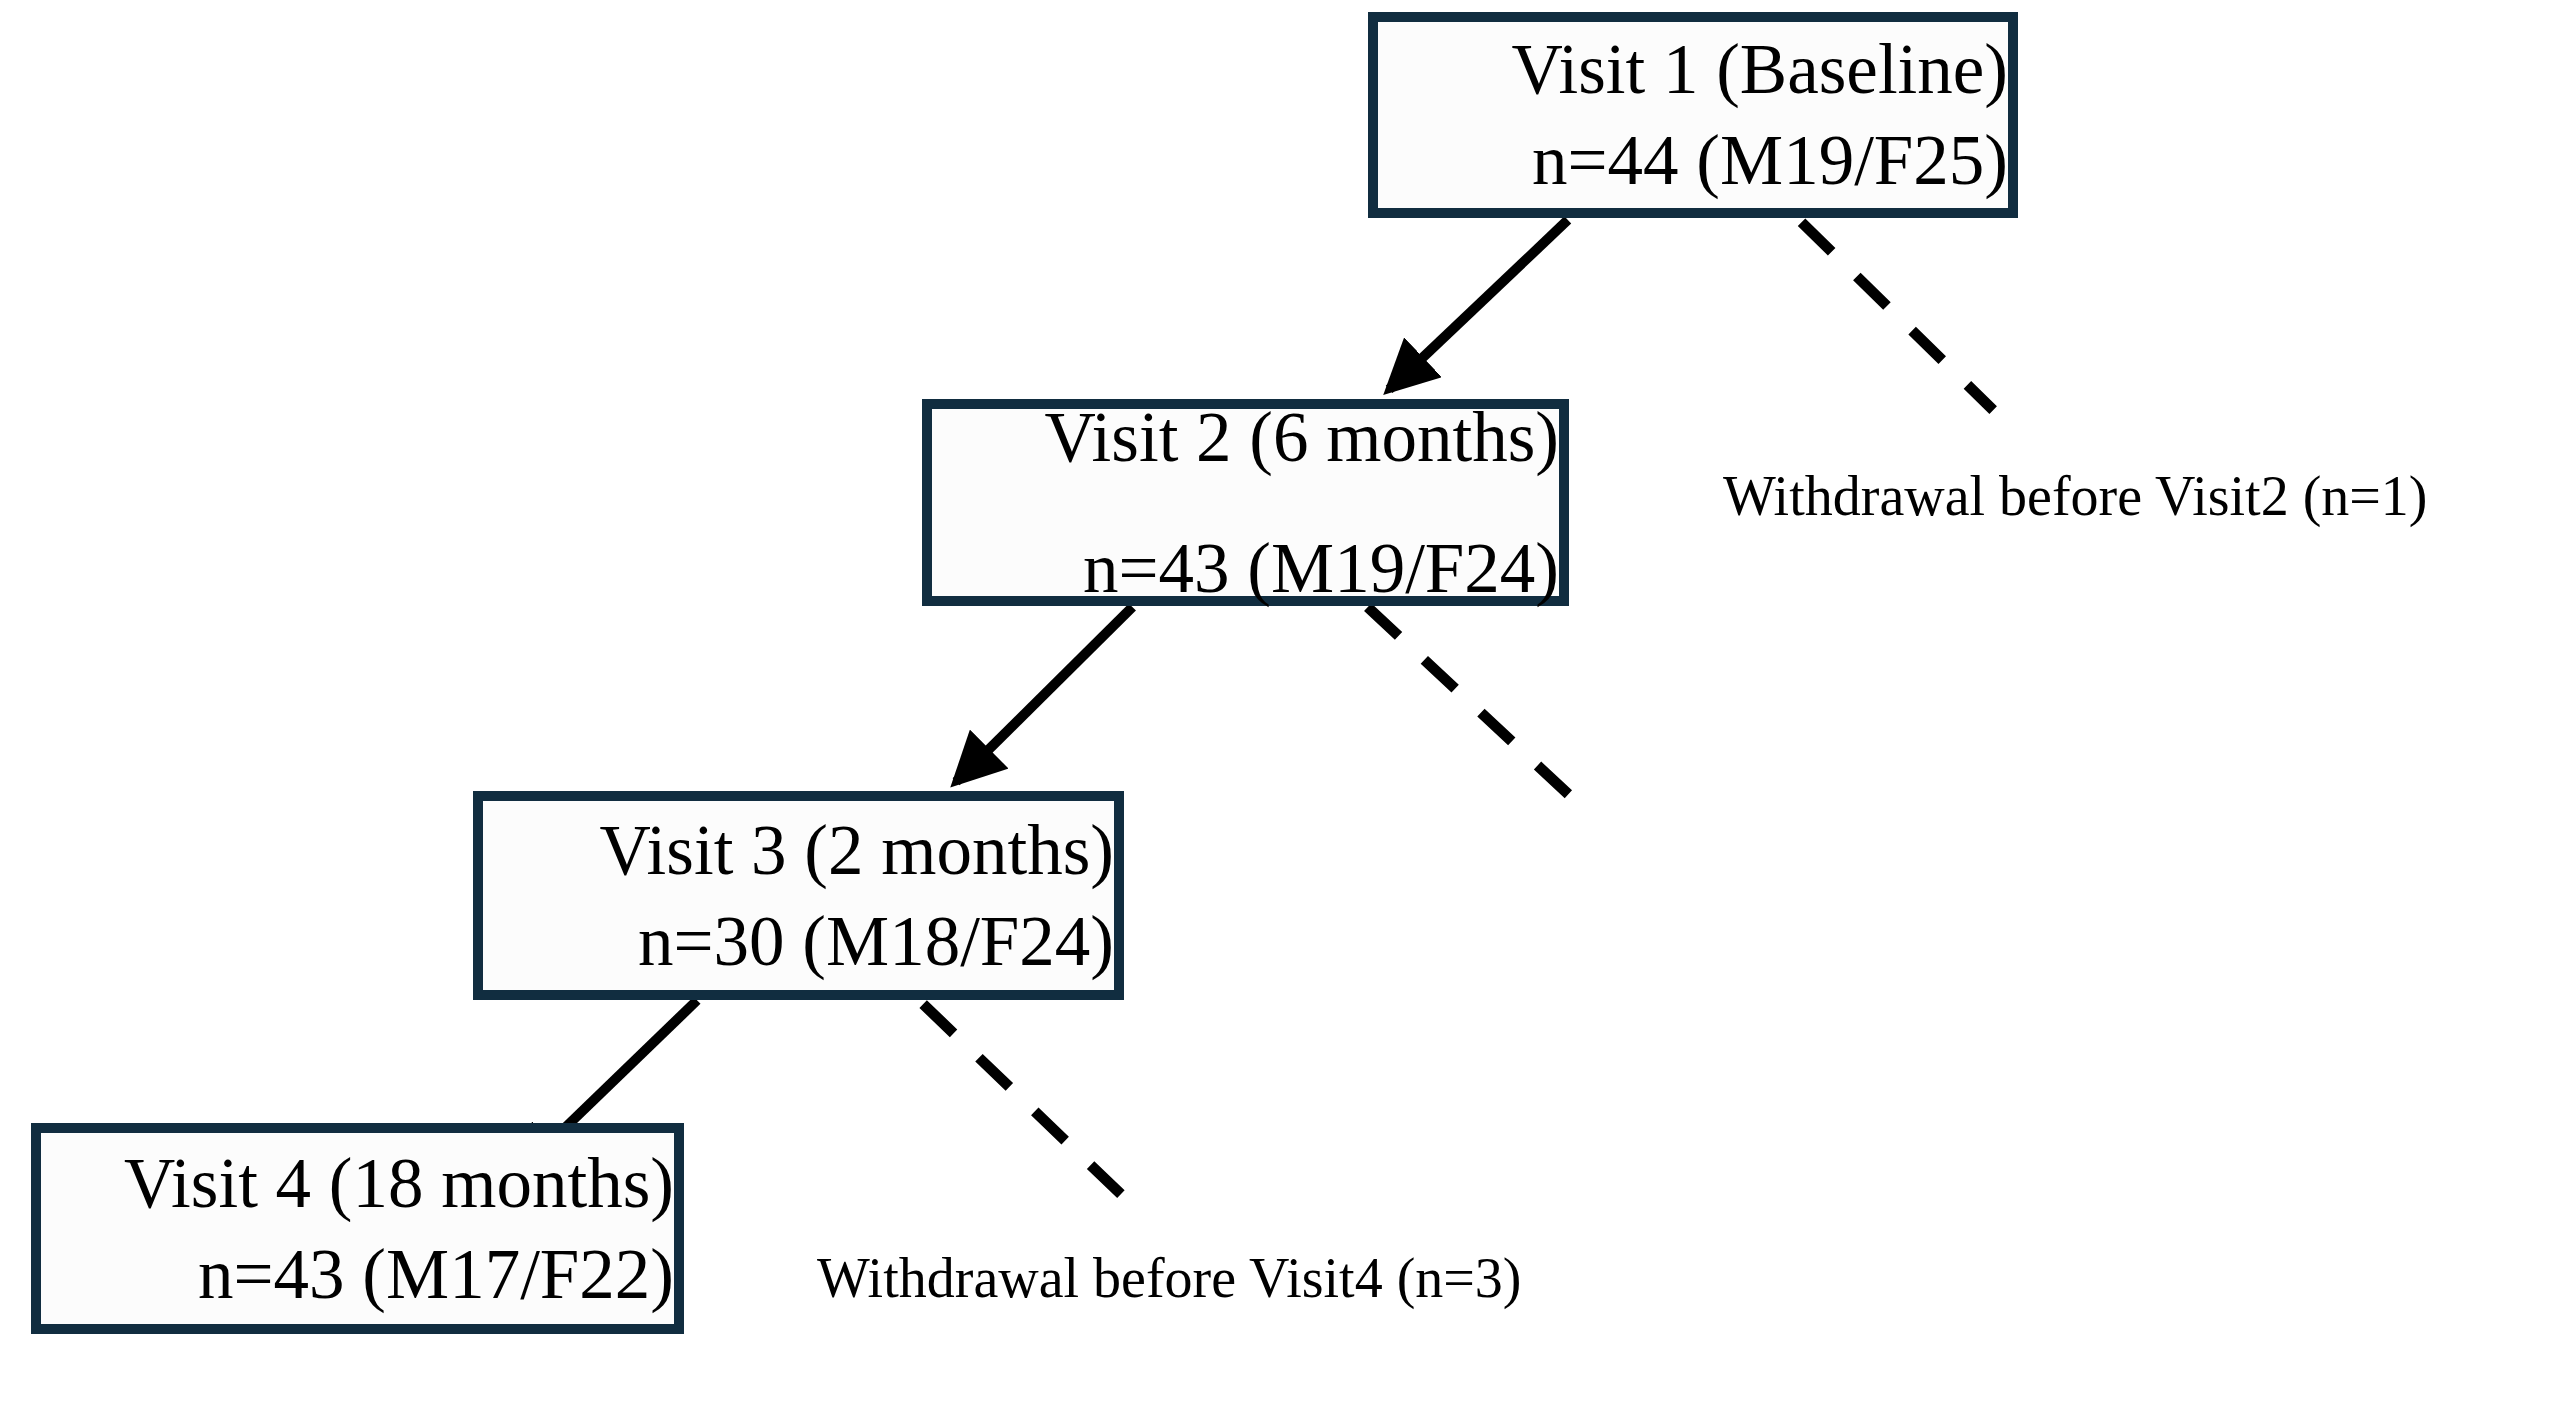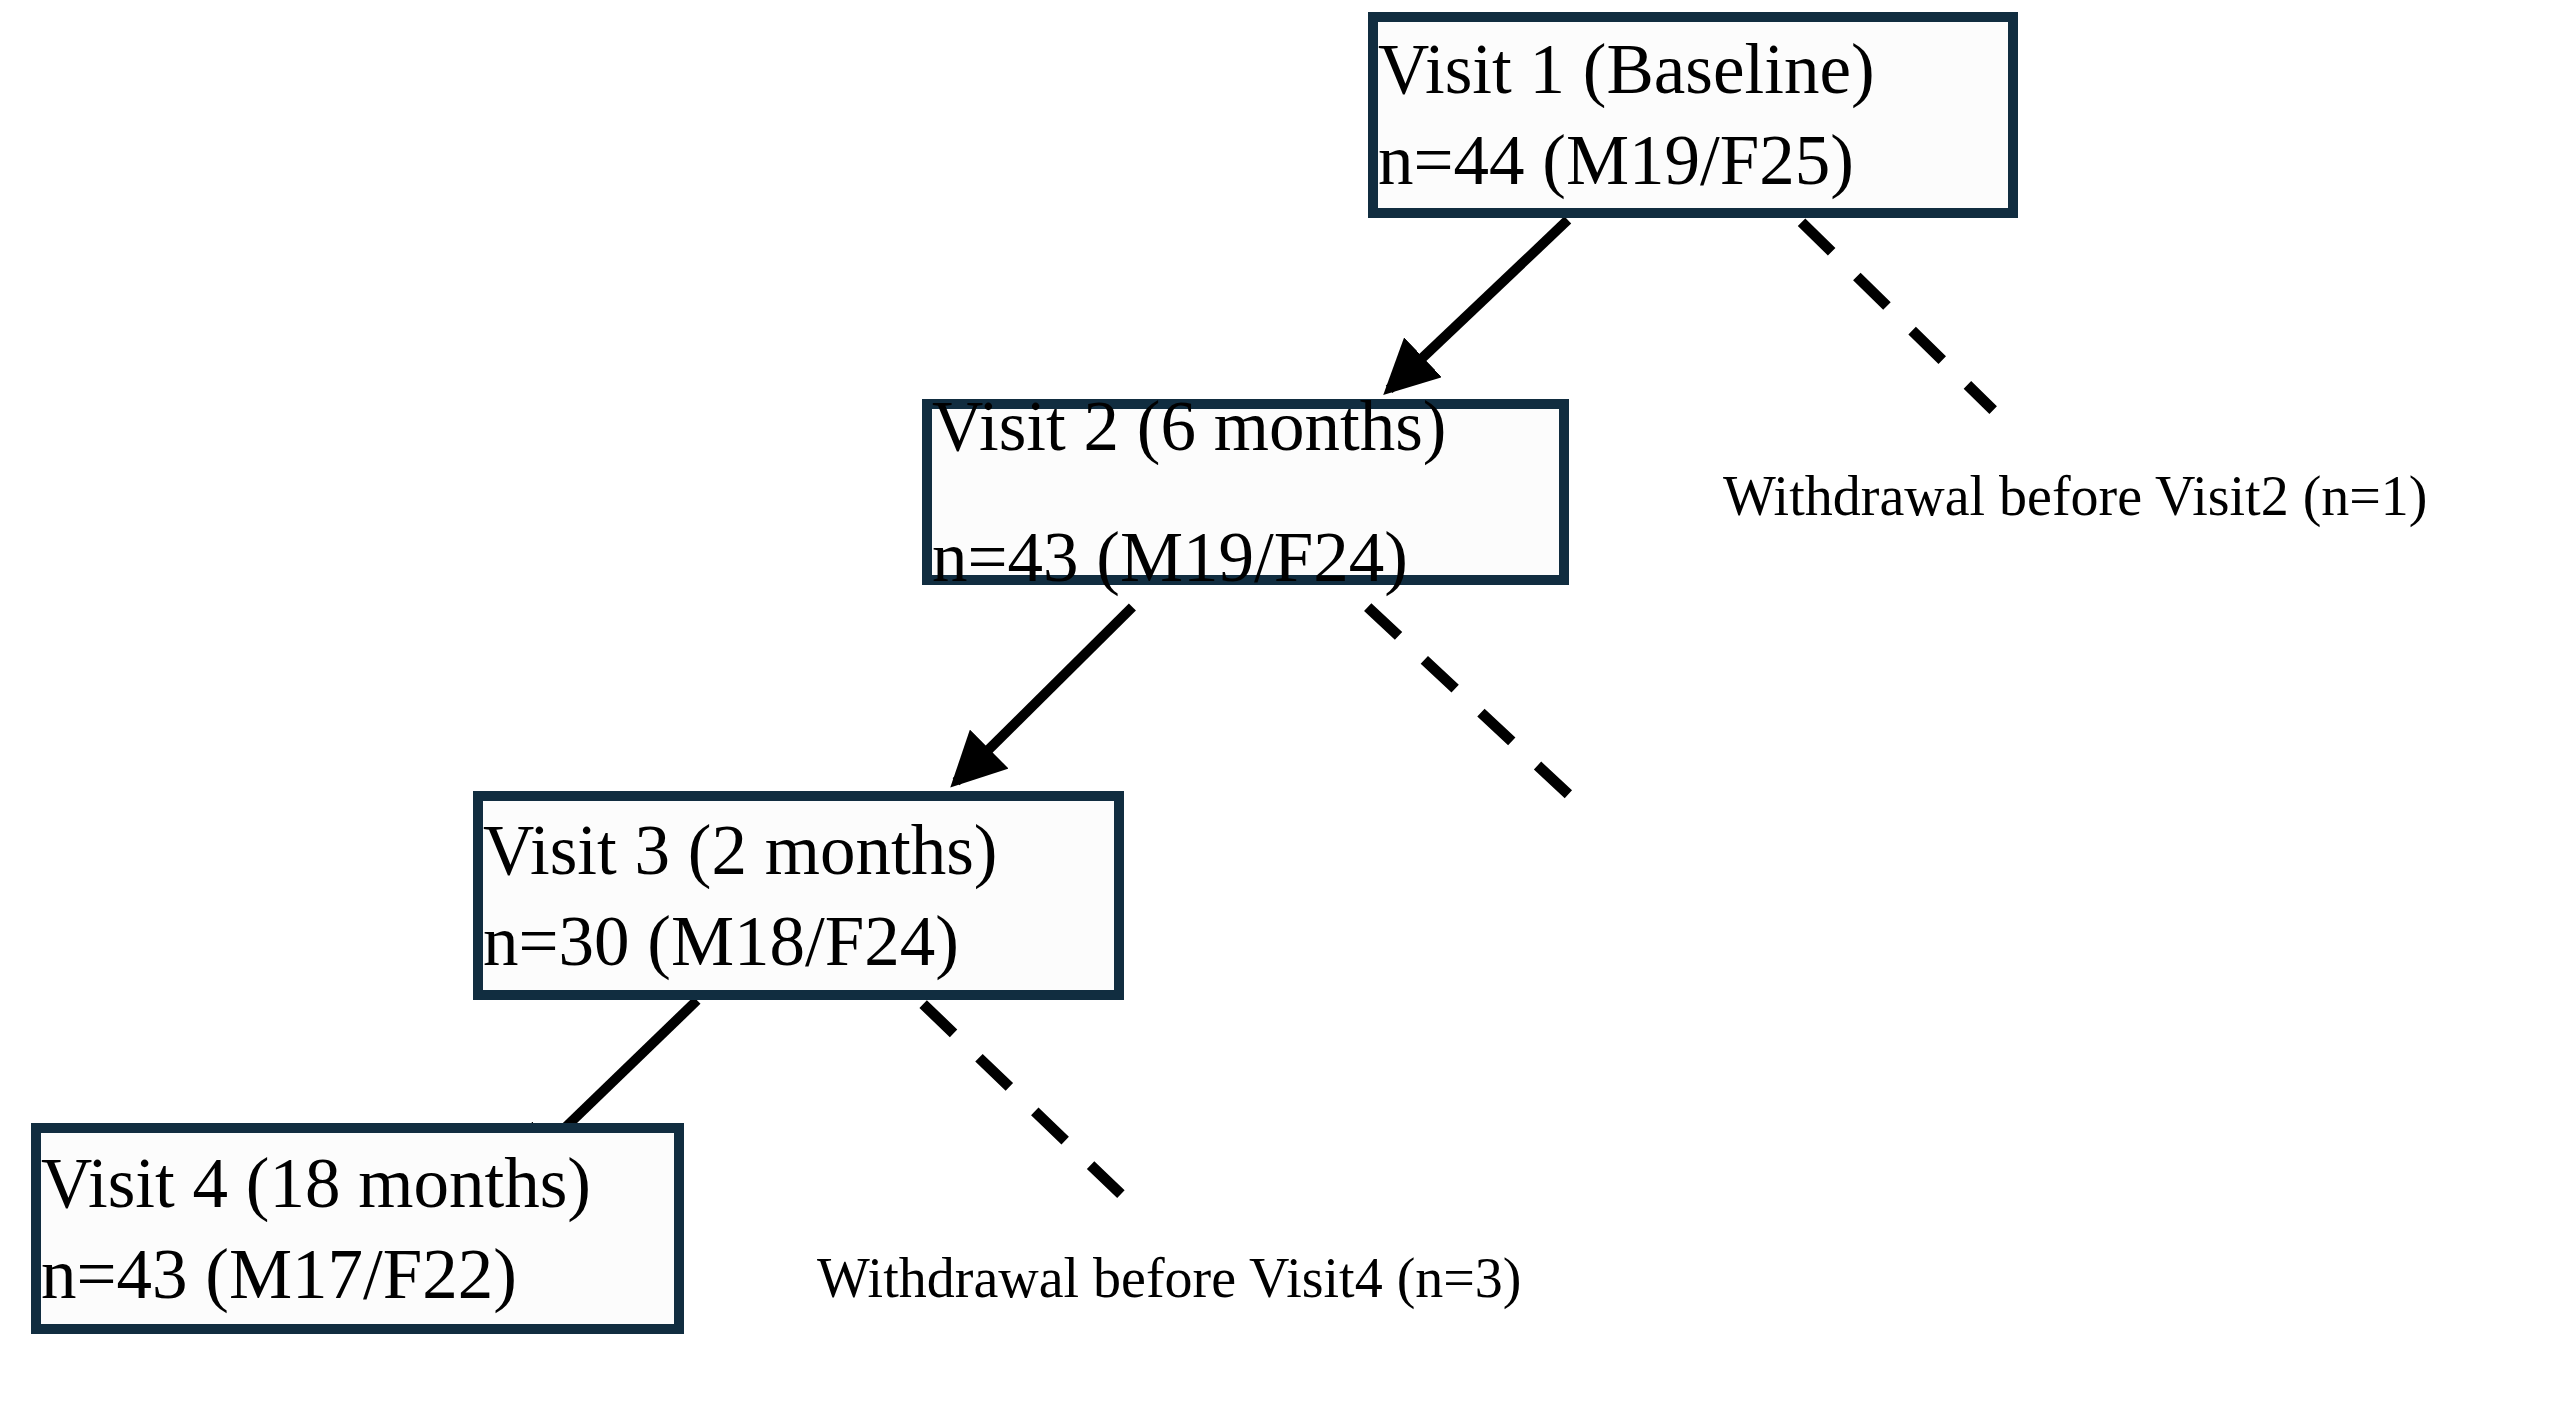--- a/index.html
+++ b/index.html
@@ -17,26 +17,27 @@
     left: 0; top: 0;
     width: 2576px; height: 1418px;
   }
   .node {
     position: absolute;
     box-sizing: border-box;
     border: 10.7px solid #112d40;
     background: #fcfcfc;
     display: flex;
     flex-direction: column;
-    align-items: flex-start;
+    align-items: flex-end;
     justify-content: center;
     text-align: center;
     font-size: 71px;
     line-height: 1.28;
     z-index: 2;
+    padding-left: 45px;
   }
   .node-line { white-space: nowrap; }
   .wlabel {
     position: absolute;
     font-size: 56px;
     line-height: 1.0;
     white-space: nowrap;
     z-index: 2;
   }
   .solid-line { stroke: #000000; stroke-width: 13; }
@@ -61,21 +62,21 @@
     <line class="dashed-line" x1="2350" y1="290" x2="2600" y2="535"></line>
     <line class="dashed-line" x1="1784" y1="792" x2="2052" y2="1042"></line>
     <line class="dashed-line" x1="1204" y1="1310" x2="1462" y2="1558"></line>
   </svg>
 
   <div class="node" style="left:1368px; top:11.5px; width:650px; height:206px;">
     <div class="node-line">Visit 1 (Baseline)</div>
     <div class="node-line">n=44 (M19/F25)</div>
   </div>
 
-  <div class="node" style="left:922px; top:399px; width:647px; height:186px;gap:40px;">
+  <div class="node" style="left:922px; top:399px; width:647px; height:207px;gap:40px;">
     <div class="node-line">Visit 2 (6 months)</div>
     <div class="node-line">n=43 (M19/F24)</div>
   </div>
 
   <div class="node" style="left:473px; top:791px; width:651px; height:209px;">
     <div class="node-line">Visit 3 (2 months)</div>
     <div class="node-line">n=30 (M18/F24)</div>
   </div>
 
   <div class="node" style="left:31px; top:1123px; width:653px; height:211px;">

